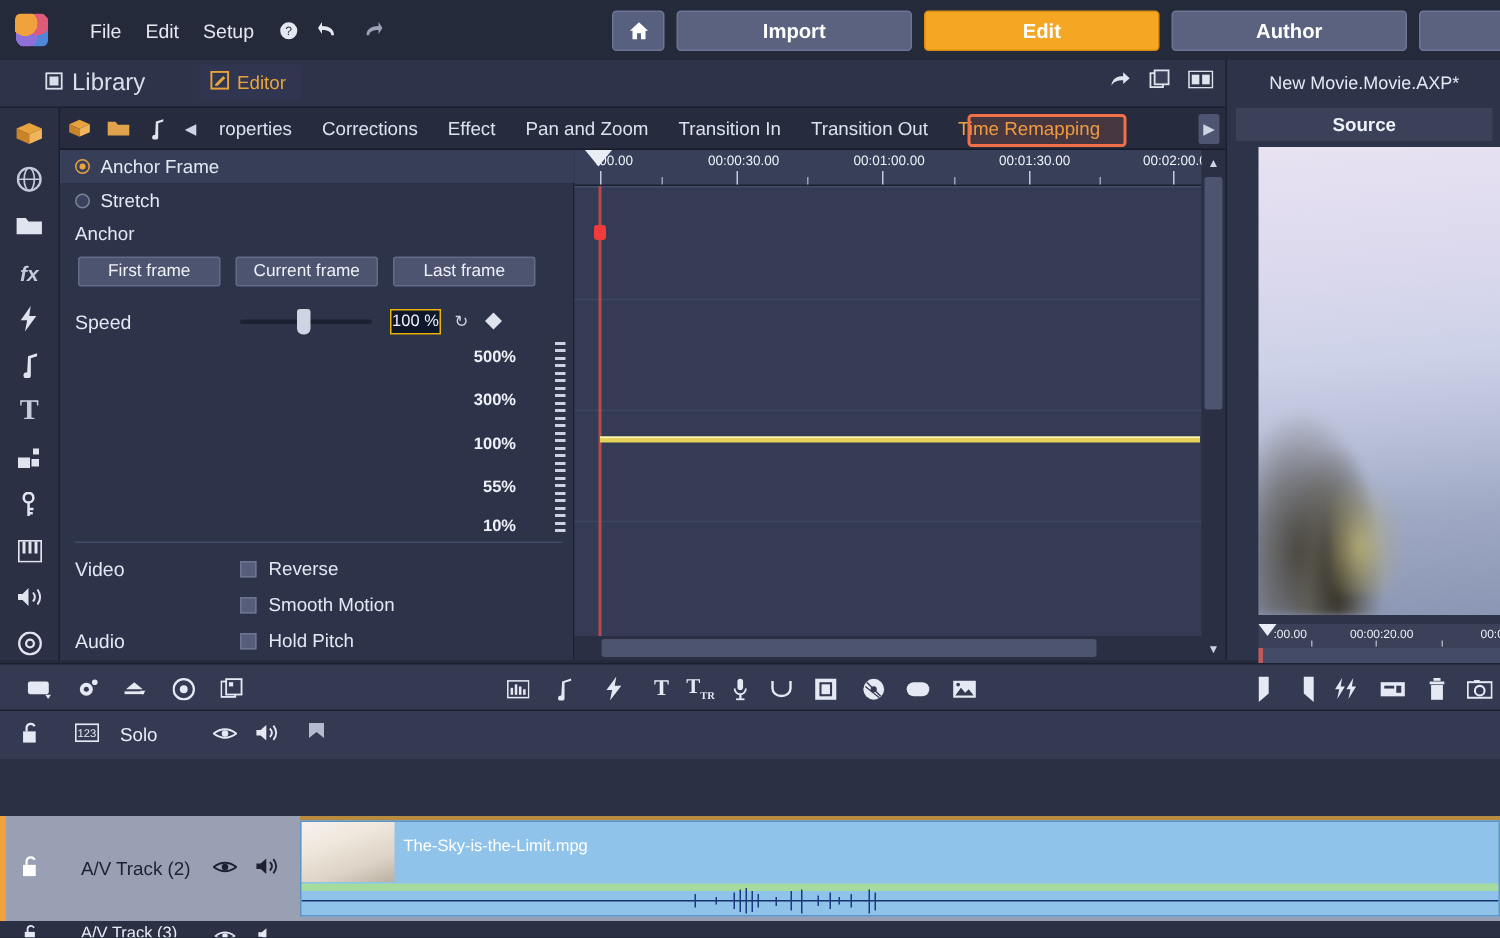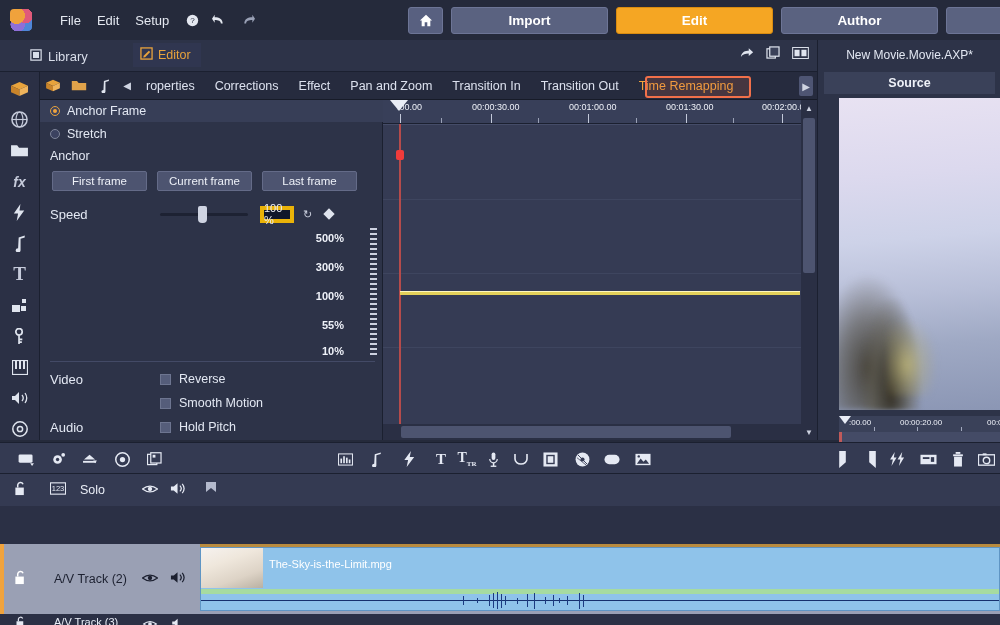--- a/index.html
+++ b/index.html
@@ -27,21 +27,21 @@
   .modebtn{ width:157px; height:27px; background:#5a6280; border:1px solid #6d7596;
             border-radius:3px; color:#ffffff; font-size:13.5px; font-weight:bold;
             display:flex; align-items:center; justify-content:center; cursor:pointer; }
   .modebtn.active{ background:#f5a623; border-color:#d98c10; color:#fff; }
 
   
   .tabstrip{ position:absolute; left:0; top:40px; width:817px; height:32px;
              background:#2d3348; border-bottom:1px solid #1b2030; }
   .libtab{ position:absolute; left:22px; top:4px; width:105px; height:24px;
            display:flex; align-items:center; gap:6px; padding-left:8px;
-           color:#d9deea; font-size:13px; cursor:pointer; }
+           color:#d9deea; font-size:16px; cursor:pointer; }
   .edtab{ position:absolute; left:133px; top:3px; width:68px; height:24px;
           display:flex; align-items:center; gap:5px; padding-left:7px;
           background:#303650; color:#e8a33c; font-size:12.5px; cursor:pointer; }
   .hl-box{ position:absolute; border:2px solid #f1704a; border-radius:3px;
            background:rgba(241,112,74,0.16); pointer-events:none; }
   .strip-icons{ position:absolute; right:8px; top:6px; display:flex; gap:12px; align-items:center; }
 
   
   .rail{ position:absolute; left:0; top:72px; width:40px; height:368px;
          background:#2b3045; border-right:1px solid #1b2030;
@@ -80,21 +80,21 @@
   .btnrow{ position:absolute; left:12px; top:71px; width:320px; display:flex; gap:10px; }
   .fbtn{ width:95px; height:20px; background:#4d5470; border:1px solid #646b88; border-radius:2px;
          color:#eef1f8; font-size:11.5px; display:flex; align-items:center; justify-content:center;
          cursor:pointer; }
   .speedrow{ position:absolute; left:10px; top:103px; width:330px; height:22px;
              display:flex; align-items:center; }
   .speedlbl{ font-size:13px; color:#e3e8f3; width:110px; }
   .slider{ position:relative; width:88px; height:3px; background:#1d2233; border-radius:2px; }
   .thumb{ position:absolute; left:38px; top:-7px; width:9px; height:17px; background:#cfd4e2;
           border-radius:2px 2px 4px 4px; cursor:pointer; }
-  .valbox{ margin-left:12px; width:34px; height:17px; background:#0f172a; border:4px solid #eab308;
+  .valbox{ margin-left:12px; width:34px; height:17px; background:#0f172a; border:1px solid #eab308;
            color:#eef1f8; font-size:11px; display:flex; align-items:center; justify-content:center; }
   .smallic{ margin-left:9px; color:#cdd2e0; font-size:11px; cursor:pointer; }
   .diam{ margin-left:13px; width:8px; height:8px; background:#dfe4ee; transform:rotate(45deg);
          cursor:pointer; }
   .scale{ position:absolute; right:38px; top:132px; width:48px; height:120px; }
   .scale div{ position:absolute; right:0; font-size:11px; color:#eef1f8; font-weight:bold; }
   .ticks{ position:absolute; left:330px; top:128px; width:7px; height:130px;
           background:repeating-linear-gradient(to bottom,#cdd2e0 0 2px,transparent 2px 5px); }
   .divider{ position:absolute; left:10px; top:261px; width:325px; height:1px; background:#434a66; }
   .vidlbl{ position:absolute; left:10px; top:272px; font-size:13px; color:#e3e8f3; }

